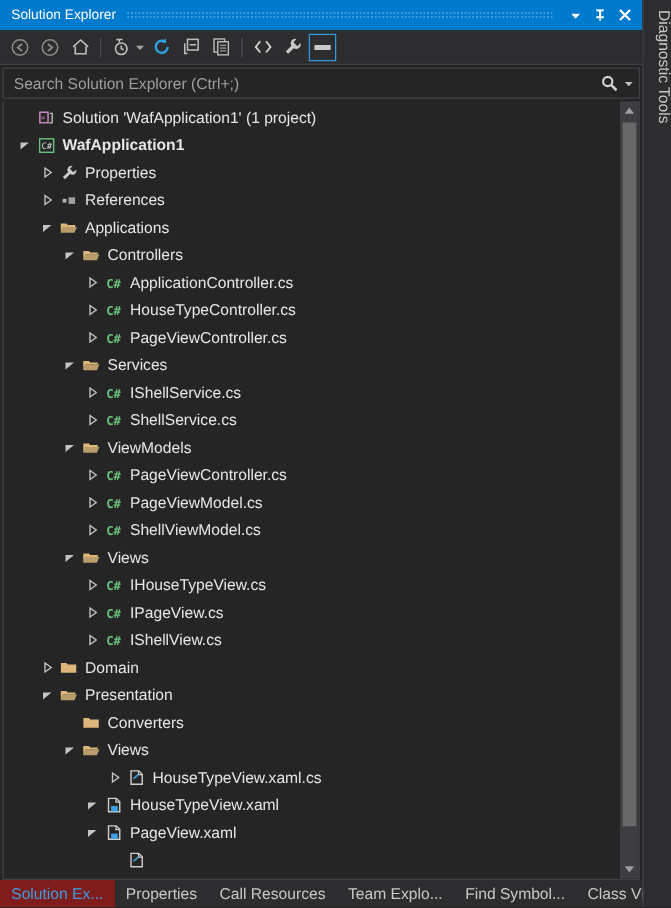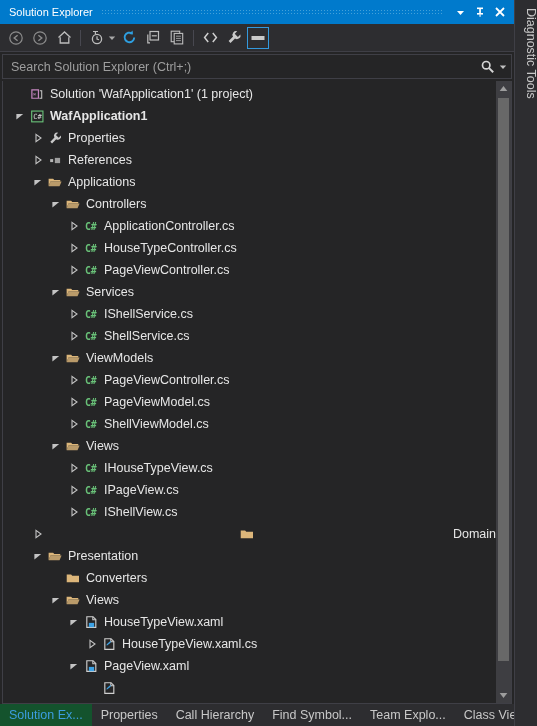--- a/index.html
+++ b/index.html
@@ -71,21 +71,21 @@
   .vsb .arr { height: 15px; display: flex; align-items: center;
               justify-content: center; color: #9D9D9D; cursor: pointer; }
   .vsb .thumb { position: absolute; left: 2px; right: 2px; top: 17px;
                 bottom: 42px; background: #686868; cursor: pointer; }
 
   
   .tabs { height: 22px; background: #2D2D30; display: flex; align-items: stretch;
           flex: none; }
   .tab { display: flex; align-items: center; padding: 0 9px; font-size: 12.5px;
          color: #C8C8C8; cursor: pointer; white-space: nowrap; }
-  .tab.active { background: #14532d; color: #3C9DE0; }
+  .tab.active { background: #7f1d1d; color: #3C9DE0; }
 
   
   .vdock { width: 23px; height: 726px; background: #2D2D30; position: relative;
            border-left: 1px solid #3F3F46; }
   .vdock .vlabel { position: absolute; top: 6px; left: 0; width: 23px;
     color: #C8C8C8; font-size: 12.5px; white-space: nowrap;
     writing-mode: vertical-rl; text-orientation: mixed; cursor: pointer;
     padding: 2px 0; }
 </style>
 </head>
@@ -464,21 +464,21 @@
                 <path d="M3 1.4 L8 5 L3 8.6 Z" fill="none" stroke="#C4C4C4" stroke-width="1.1"></path>
               </svg>
             </span>
             <span class="ico">
               <svg width="15" height="15" viewBox="0 0 16 16">
                 <text x="1" y="12" font-size="10.5" fill="#69C178" font-weight="bold" font-family="monospace">C#</text>
               </svg>
             </span>
             <span class="lbl">IShellView.cs</span>
           </div>
-          <div class="row" style="padding-left: 28px; justify-content: space-between;">
+          <div class="row" style="padding-left: 28px;">
             <span class="tw">
               <svg width="10" height="10" viewBox="0 0 10 10">
                 <path d="M3 1.4 L8 5 L3 8.6 Z" fill="none" stroke="#C4C4C4" stroke-width="1.1"></path>
               </svg>
             </span>
             <span class="ico">
               <svg width="16" height="15" viewBox="0 0 16 16">
                 <path d="M1.3 3.6 L6 3.6 L7.2 5 L14.4 5 L14.4 12 L1.3 12 Z" fill="#DCB67A"></path>
               </svg>
             </span>
@@ -513,50 +513,50 @@
                 <path d="M1.4 3 L8.2 3 L1.4 8.6 Z" fill="#C4C4C4"></path>
               </svg>
             </span>
             <span class="ico">
               <svg width="16" height="15" viewBox="0 0 16 16">
                 <path d="M1.2 4 L6 4 L7.2 5.4 L13.6 5.4 L13.6 7 L3.2 7 L1.2 12 Z" fill="#DCB67A"></path>
         <path d="M3.2 7 L15 7 L12.8 12 L1.2 12 Z" fill="#DCB67A" opacity="0.82"></path>
               </svg>
             </span>
             <span class="lbl">Views</span>
+          </div>
+          <div class="row" style="padding-left: 82px;">
+            <span class="tw">
+              <svg width="10" height="10" viewBox="0 0 10 10">
+                <path d="M3 1.4 L8 5 L3 8.6 Z" fill="none" stroke="#C4C4C4" stroke-width="1.1"></path>
+              </svg>
+            </span>
+            <span class="ico">
+              <svg width="15" height="15" viewBox="0 0 16 16">
+                <path d="M3 1.8 L9.6 1.8 L12.6 4.8 L12.6 13.2 L3 13.2 Z" fill="none" stroke="#CFCFCF" stroke-width="1.2"></path>
+        <path d="M9.4 1.8 L9.4 5 L12.6 5" fill="none" stroke="#CFCFCF" stroke-width="1.1"></path>
+        <path d="M5 7.6 L9.2 4.1 L9.2 6 L5 9.4 Z" fill="#3DA2E5"></path>
+              </svg>
+            </span>
+            <span class="lbl">HouseTypeView.xaml.cs</span>
           </div>
           <div class="row" style="padding-left: 64px;">
             <span class="tw">
               <svg width="10" height="10" viewBox="0 0 10 10">
                 <path d="M1.4 3 L8.2 3 L1.4 8.6 Z" fill="#C4C4C4"></path>
               </svg>
             </span>
             <span class="ico">
               <svg width="15" height="15" viewBox="0 0 16 16">
                 <path d="M3 1.8 L9.6 1.8 L12.6 4.8 L12.6 13.2 L3 13.2 Z" fill="none" stroke="#CFCFCF" stroke-width="1.2"></path>
         <path d="M9.4 1.8 L9.4 5 L12.6 5" fill="none" stroke="#CFCFCF" stroke-width="1.1"></path>
         <rect x="5.2" y="8.4" width="5.6" height="4.6" fill="#3DA2E5"></rect>
               </svg>
             </span>
             <span class="lbl">HouseTypeView.xaml</span>
-          </div>
-          <div class="row" style="padding-left: 82px;">
-            <span class="tw">
-              <svg width="10" height="10" viewBox="0 0 10 10">
-                <path d="M3 1.4 L8 5 L3 8.6 Z" fill="none" stroke="#C4C4C4" stroke-width="1.1"></path>
-              </svg>
-            </span>
-            <span class="ico">
-              <svg width="15" height="15" viewBox="0 0 16 16">
-                <path d="M3 1.8 L9.6 1.8 L12.6 4.8 L12.6 13.2 L3 13.2 Z" fill="none" stroke="#CFCFCF" stroke-width="1.2"></path>
-        <path d="M9.4 1.8 L9.4 5 L12.6 5" fill="none" stroke="#CFCFCF" stroke-width="1.1"></path>
-        <path d="M5 7.6 L9.2 4.1 L9.2 6 L5 9.4 Z" fill="#3DA2E5"></path>
-              </svg>
-            </span>
-            <span class="lbl">HouseTypeView.xaml.cs</span>
           </div>
           <div class="row" style="padding-left: 64px;">
             <span class="tw">
               <svg width="10" height="10" viewBox="0 0 10 10">
                 <path d="M1.4 3 L8.2 3 L1.4 8.6 Z" fill="#C4C4C4"></path>
               </svg>
             </span>
             <span class="ico">
               <svg width="15" height="15" viewBox="0 0 16 16">
                 <path d="M3 1.8 L9.6 1.8 L12.6 4.8 L12.6 13.2 L3 13.2 Z" fill="none" stroke="#CFCFCF" stroke-width="1.2"></path>
@@ -593,27 +593,27 @@
     </div>
 
     <div class="tabs" id="tabs">
         <div class="tab active">
           <span>Solution Ex...</span>
         </div>
         <div class="tab">
           <span>Properties</span>
         </div>
         <div class="tab">
-          <span>Call Hierarchy</span>
+          <span>Call Resources</span>
+        </div>
+        <div class="tab">
+          <span>Team Explo...</span>
         </div>
         <div class="tab">
           <span>Find Symbol...</span>
-        </div>
-        <div class="tab">
-          <span>Team Explo...</span>
         </div>
         <div class="tab">
           <span>Class View</span>
         </div>
       </div>
   </div>
 
   <div class="vdock">
     <span class="vlabel">Diagnostic Tools</span>
   </div>

